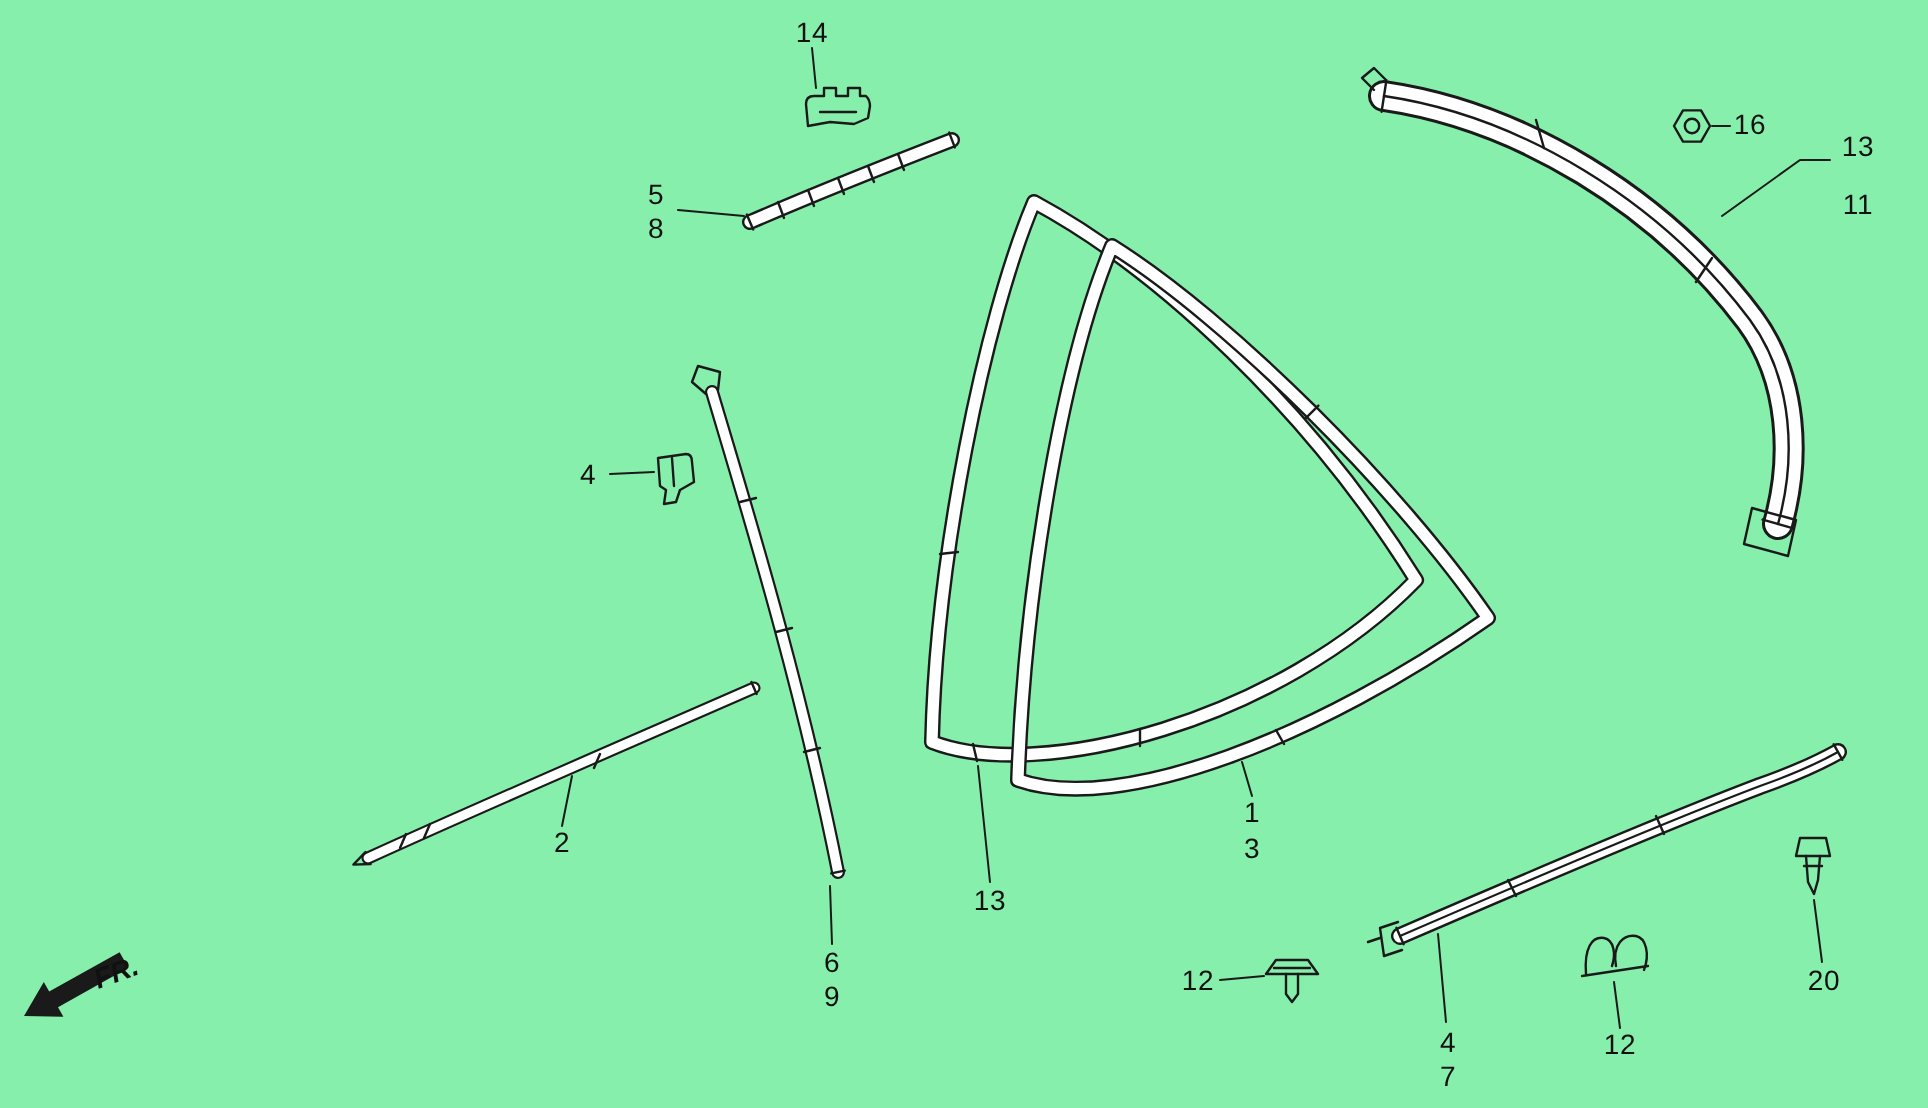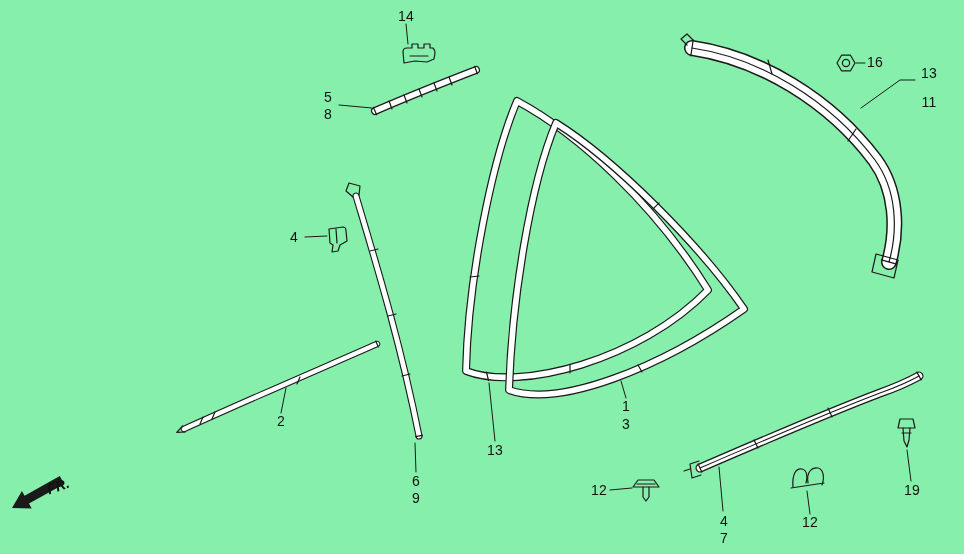--- a/index.html
+++ b/index.html
@@ -155,19 +155,19 @@
   <div class="lbl" style="left:281px;top:421px">2</div>
   <div class="lbl" style="left:416px;top:481px">6</div>
   <div class="lbl" style="left:416px;top:498px">9</div>
   <div class="lbl" style="left:495px;top:450px">13</div>
   <div class="lbl" style="left:626px;top:406px">1</div>
   <div class="lbl" style="left:626px;top:424px">3</div>
   <div class="lbl" style="left:599px;top:490px">12</div>
   <div class="lbl" style="left:724px;top:521px">4</div>
   <div class="lbl" style="left:724px;top:538px">7</div>
   <div class="lbl" style="left:810px;top:522px">12</div>
-  <div class="lbl" style="left:912px;top:490px">19</div>
+  <div class="lbl" style="left:912px;top:490px">20</div>
   <div class="lbl" style="left:875px;top:62px">16</div>
   <div class="lbl" style="left:929px;top:73px">13</div>
   <div class="lbl" style="left:929px;top:102px">11</div>
 
   <div class="fr-label">FR.</div>
 </div>
 
 </body></html>

